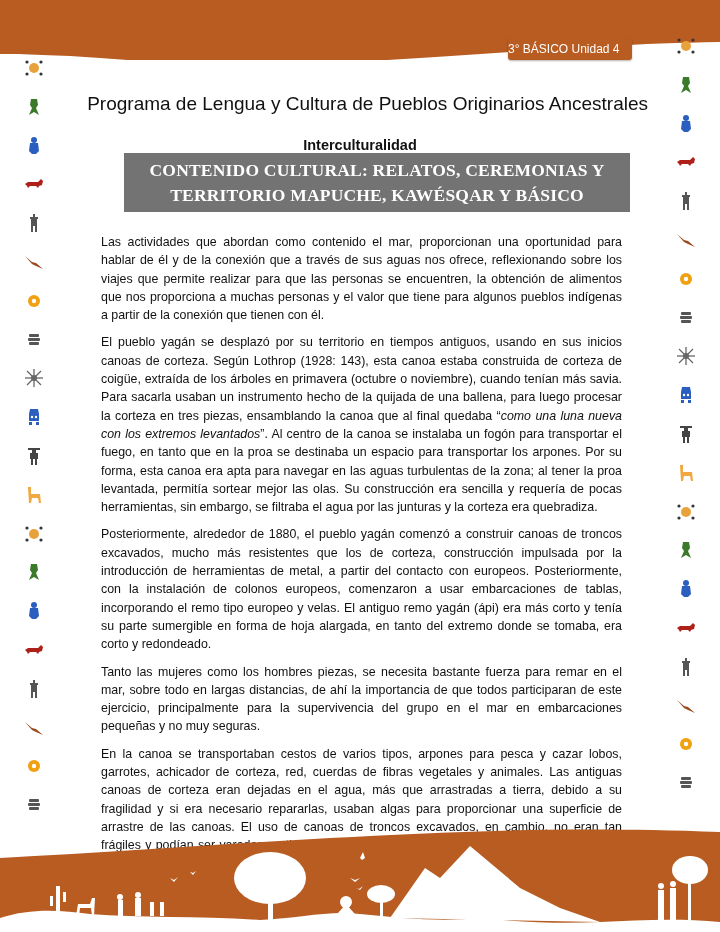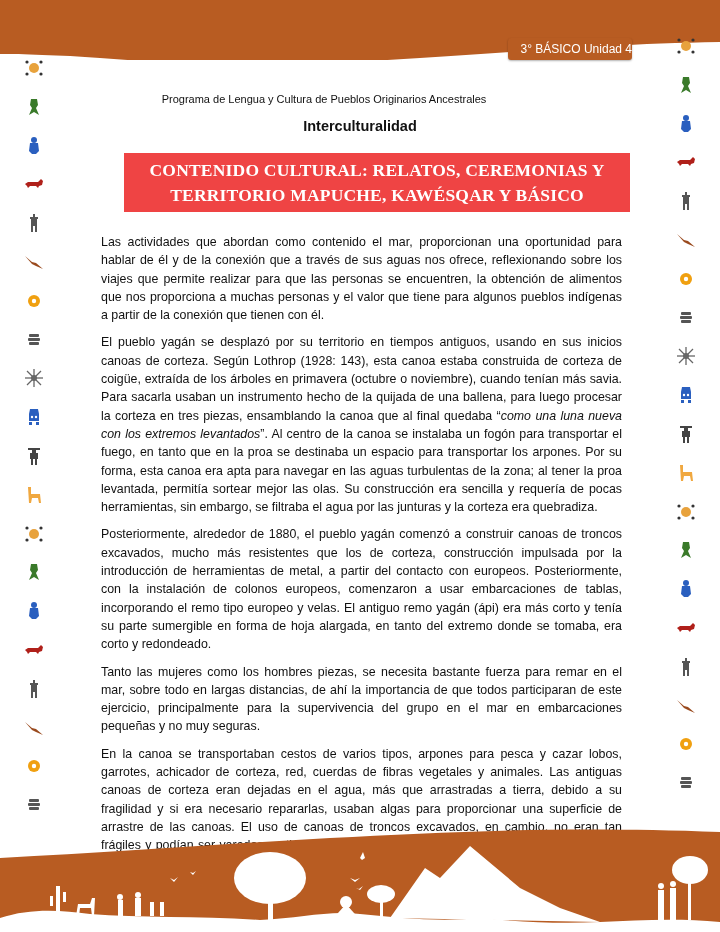--- a/index.html
+++ b/index.html
@@ -6,41 +6,41 @@
     body {
       width: 720px; height: 932px; position: relative; overflow: hidden;
       background: #ffffff;
       font-family: "Liberation Sans", "DejaVu Sans", sans-serif;
       color: #111;
     }
     .header-wave { position: absolute; left: 0; top: 0; width: 720px; height: 60px; }
     .unit-badge {
       position: absolute; left: 508px; top: 38px; width: 124px; height: 22px;
       background: #b85c22; color: #fff; border-radius: 3px;
-      font-size: 12px; line-height: 22px; text-align: right;
+      font-size: 12px; line-height: 22px; text-align: left;
       box-shadow: 0 1px 2px rgba(0,0,0,0.3);
     }
     .badge-stem { position: absolute; left: 596px; top: 28px; width: 3px; height: 12px; background: #b85c22; }
 
     .border-col { position: absolute; top: 0; width: 40px; }
     .border-col.left { left: 14px; }
     .border-col.right { left: 666px; }
     .glyph { position: absolute; left: 0; width: 40px; height: 24px; display: flex; align-items: center; justify-content: center; }
 
     .program-title {
-      position: absolute; left: 0; width: 648px; top: 93px; text-align: center;
-      font-size: 11px; color: #111;
+      position: absolute; left: 0; width: 648px; top: 93px; text-align: right;
+      font-size: 19px; color: #111;
     }
     .subtitle {
-      position: absolute; left: 0; width: 720px; top: 118px; text-align: center;
+      position: absolute; left: 0; width: 720px; top: 137px; text-align: center;
       font-size: 14.5px; font-weight: bold; color: #111;
     }
     .heading-box {
       position: absolute; left: 124px; top: 153px; width: 506px; height: 59px;
-      background: #ef4444; color: #fff;
+      background: #737373; color: #fff;
       font-family: "Liberation Serif", "DejaVu Serif", serif;
       font-weight: bold; font-size: 17.5px; line-height: 25px; text-align: center;
       padding-top: 5px; box-sizing: border-box; letter-spacing: 0.2px;
     }
     .body-text {
       position: absolute; left: 101px; top: 233px; width: 521px;
       font-size: 12.4px; line-height: 18.3px; text-align: justify; color: #111;
     }
     .body-text p { margin: 0 0 9px 0; }
     .body-text b { font-weight: normal; }

